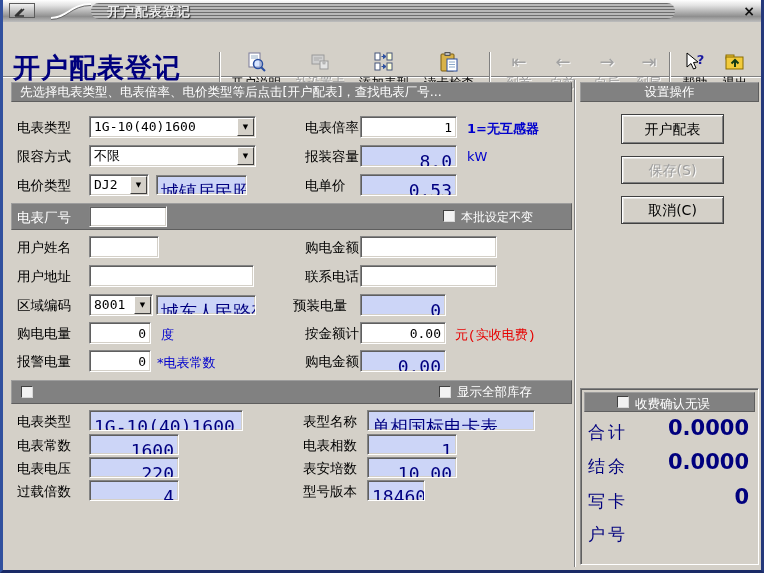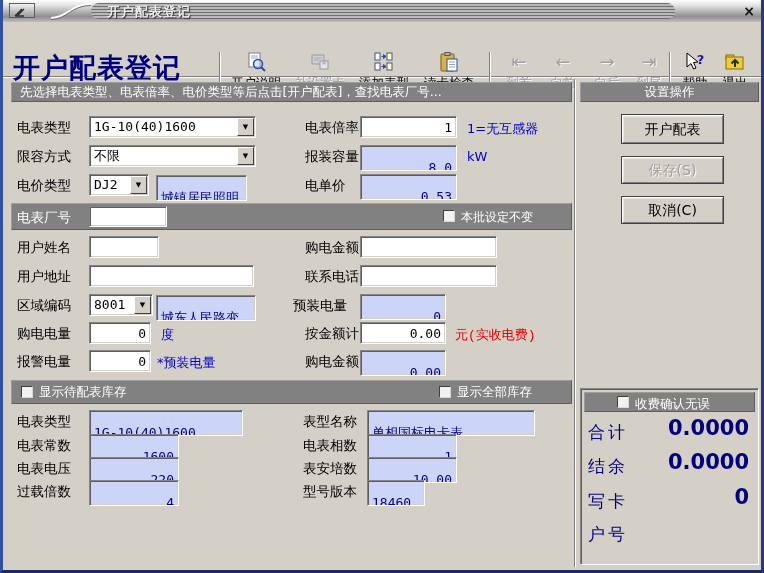--- a/index.html
+++ b/index.html
@@ -36,21 +36,21 @@
     border-bottom:1px solid #5e5e5e; border-right:1px solid #5e5e5e; white-space:nowrap; }
   .lbl { position:absolute; font-size:13.5px; color:#000; white-space:nowrap; line-height:22px; }
   .hint-blue { position:absolute; font-size:13px; color:#0000cd; white-space:nowrap; }
   .hint-red { position:absolute; font-size:13px; color:#e60000; white-space:nowrap;font-family:Liberation Mono, monospace; }
   .sunken { border:1px solid; border-color:#848484 #ffffff #ffffff #848484;
     box-shadow:inset 1px 1px 0 #5f5f5f, inset -1px -1px 0 #d4d0c8; }
   .edit { position:absolute; background:#fff; font-family:"DejaVu Sans Mono", monospace;
     font-size:13px; color:#000; padding:0 4px; outline:none; }
   .edit.num { text-align:right; }
   .ro-field { position:absolute; background:#ccd5f7; color:#000080;
-    font-family:"DejaVu Sans Mono", monospace; font-size:13px; padding:12px 4px;
+    font-family:"DejaVu Sans Mono", monospace; font-size:18px; padding:6px 4px;
     line-height:19px; overflow:hidden; white-space:nowrap; }
   .ro-field.num { text-align:right; }
   .dropdown { position:absolute; background:#fff; }
   .dd-value { position:absolute; left:4px; top:1px; right:20px; font-family:"DejaVu Sans Mono", monospace;
     font-size:13px; line-height:18px; color:#000; overflow:hidden; white-space:nowrap; }
   .dd-btn { position:absolute; right:1px; top:1px; bottom:1px; width:17px; background:#d4d0c8;
     border:1px solid; border-color:#fff #404040 #404040 #fff; text-align:center; cursor:default; }
   .dd-btn span { font-size:7px; color:#000; line-height:16px; display:block; }
   .checkbox { position:absolute; width:12px; height:12px; background:#f2f2f2;
     border:1px solid; border-color:#404040 #d8d8d8 #d8d8d8 #404040; cursor:default; }
@@ -192,21 +192,21 @@
 
   <span class="lbl" style="left:14px;top:116px;">电表类型</span>
   <div class="dropdown sunken" style="left:86px;top:116px;width:167px;height:22px;">
     <span class="dd-value">1G-10(40)1600</span>
     <div class="dd-btn">
         <span>▼</span>
       </div>
   </div>
   <span class="lbl" style="left:302px;top:116px;">电表倍率</span>
   <input class="edit num sunken" style="left: 357px; top: 116px; width: 97px; height: 22px;" value="1">
-  <span class="hint-blue" style="left:464px;top:120px;">1=无互感器</span>
+  <span class="hint-blue" style="left:464px;top:120px;font-weight:bold;">1=无互感器</span>
 
   <span class="lbl" style="left:14px;top:145px;">限容方式</span>
   <div class="dropdown sunken" style="left:86px;top:145px;width:167px;height:22px;">
     <span class="dd-value">不限</span>
     <div class="dd-btn">
         <span>▼</span>
       </div>
   </div>
   <span class="lbl" style="left:302px;top:145px;">报装容量</span>
   <div class="ro-field num sunken" style="left:357px;top:145px;width:97px;height:22px;">8.0</div>
@@ -252,27 +252,26 @@
 
   <span class="lbl" style="left:14px;top:322px;">购电电量</span>
   <input class="edit num sunken" style="left: 86px; top: 322px; width: 62px; height: 22px;" value="0">
   <span class="hint-blue" style="left:158px;top:326px;">度</span>
   <span class="lbl" style="left:302px;top:322px;">按金额计</span>
   <input class="edit num sunken" style="left: 357px; top: 322px; width: 86px; height: 22px;" value="0.00">
   <span class="hint-red" style="left:452px;top:326px;">元(实收电费)</span>
 
   <span class="lbl" style="left:14px;top:350px;">报警电量</span>
   <input class="edit num sunken" style="left: 86px; top: 350px; width: 62px; height: 22px;" value="0">
-  <span class="hint-blue" style="left:154px;top:354px;">*预装电量</span>
+  <span class="hint-blue" style="left:154px;top:354px;">*电表常数</span>
   <span class="lbl" style="left:302px;top:350px;">购电金额</span>
   <div class="ro-field num sunken" style="left:357px;top:350px;width:86px;height:22px;">0.00</div>
 
   <div class="graybar" style="left:8px;top:380px;width:561px;height:24px;"></div>
   <div class="checkbox" style="left:18px;top:386px;"></div>
-  <span class="lbl" style="left:36px;top:381px;color:#fff;font-size:12.5px;">显示待配表库存</span>
   <div class="checkbox" style="left:436px;top:386px;"></div>
   <span class="lbl" style="left:454px;top:381px;color:#fff;font-size:12.5px;">显示全部库存</span>
 
   <span class="lbl" style="left:14px;top:410px;">电表类型</span>
   <div class="ro-field sunken" style="left:86px;top:410px;width:154px;height:21px;">1G-10(40)1600</div>
   <span class="lbl" style="left:300px;top:410px;">表型名称</span>
   <div class="ro-field sunken" style="left:364px;top:410px;width:168px;height:21px;font-family:'DejaVu Sans',sans-serif;">单相国标电卡表</div>
 
   <span class="lbl" style="left:14px;top:434px;">电表常数</span>
   <div class="ro-field num sunken" style="left:86px;top:434px;width:90px;height:21px;">1600</div>

